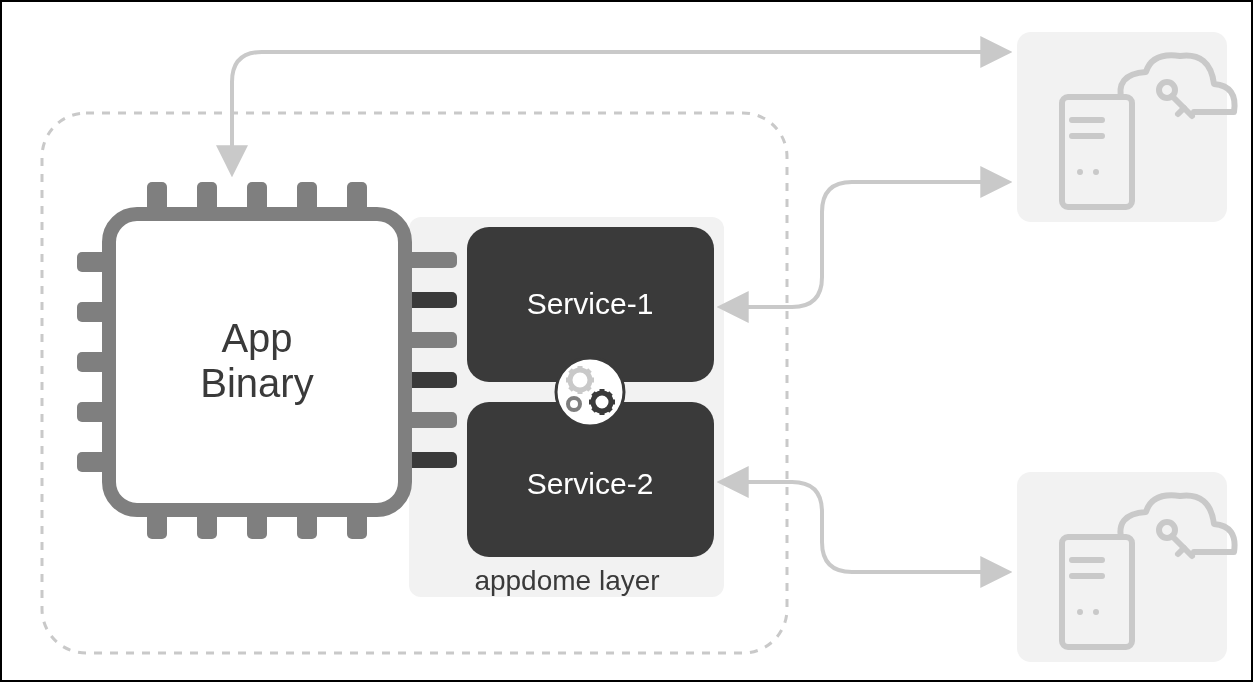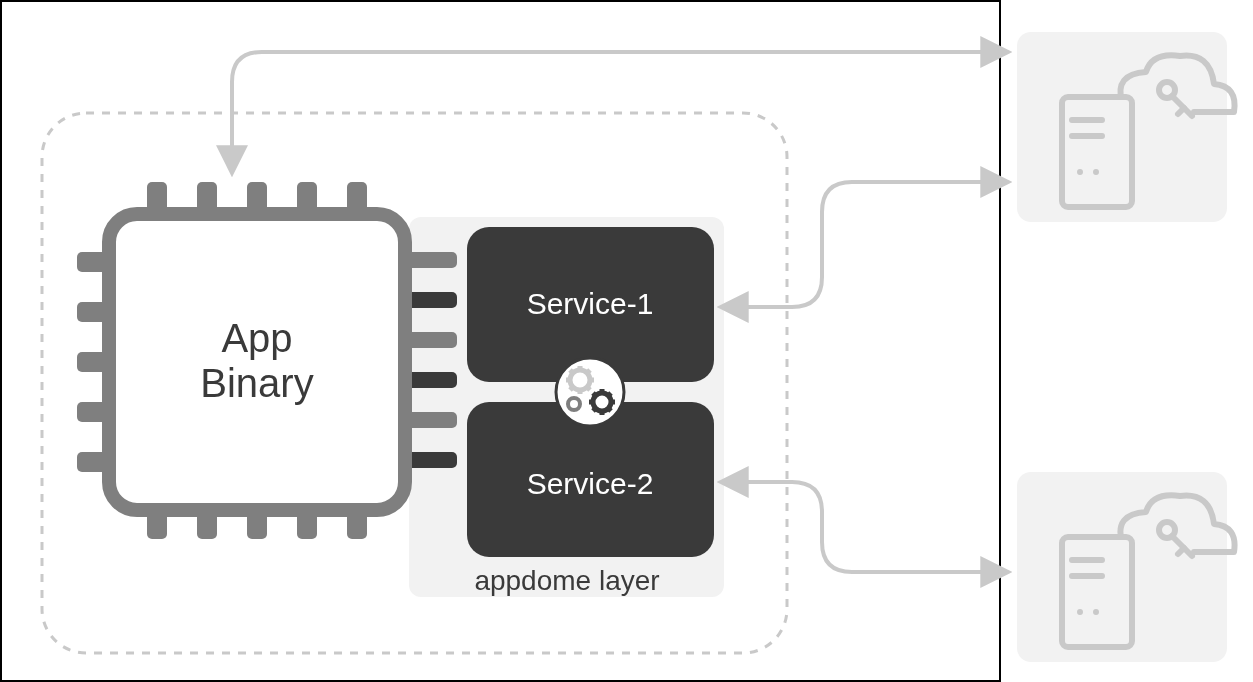--- a/index.html
+++ b/index.html
@@ -1,16 +1,16 @@
 <!DOCTYPE html>
 <html><head>
 <meta charset="utf-8">
 <style>
   html,body{margin:0;padding:0;background:#fff;font-family:"Segoe UI",Arial,sans-serif;}
-  .frame{position:relative;width:1001px;height:682px;border:2px solid #000;box-sizing:border-box;}
+  .frame{position:relative;width:1253px;height:682px;border:2px solid #000;box-sizing:border-box;}
   svg{display:block;}
   .chip-label{font-size:40px;fill:#3a3a3a;text-anchor:middle;font-weight:500;}
   .svc-label{font-size:30px;fill:#fff;text-anchor:middle;font-weight:500;}
   .layer-label{font-size:28px;fill:#3a3a3a;text-anchor:middle;font-weight:400;}
 </style>
 </head>
 <body>
 
 <div class="frame">
 <svg viewBox="0 0 1253 682" width="1253" height="682">

